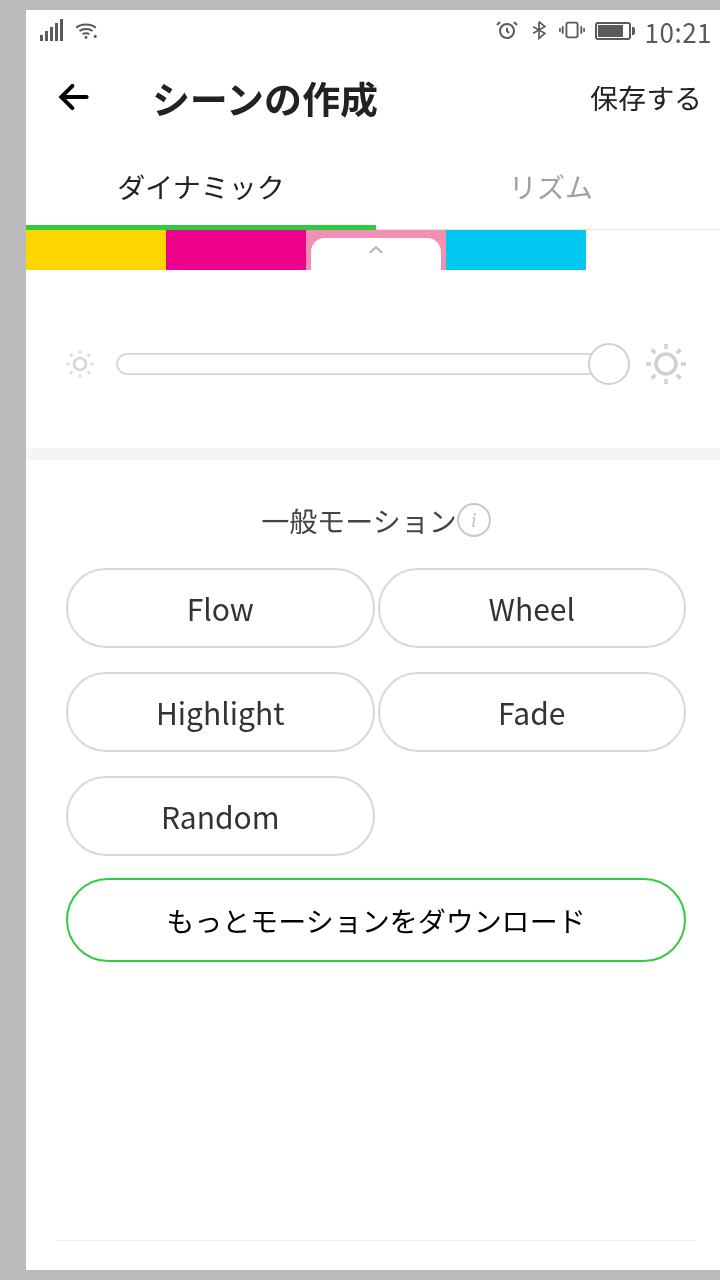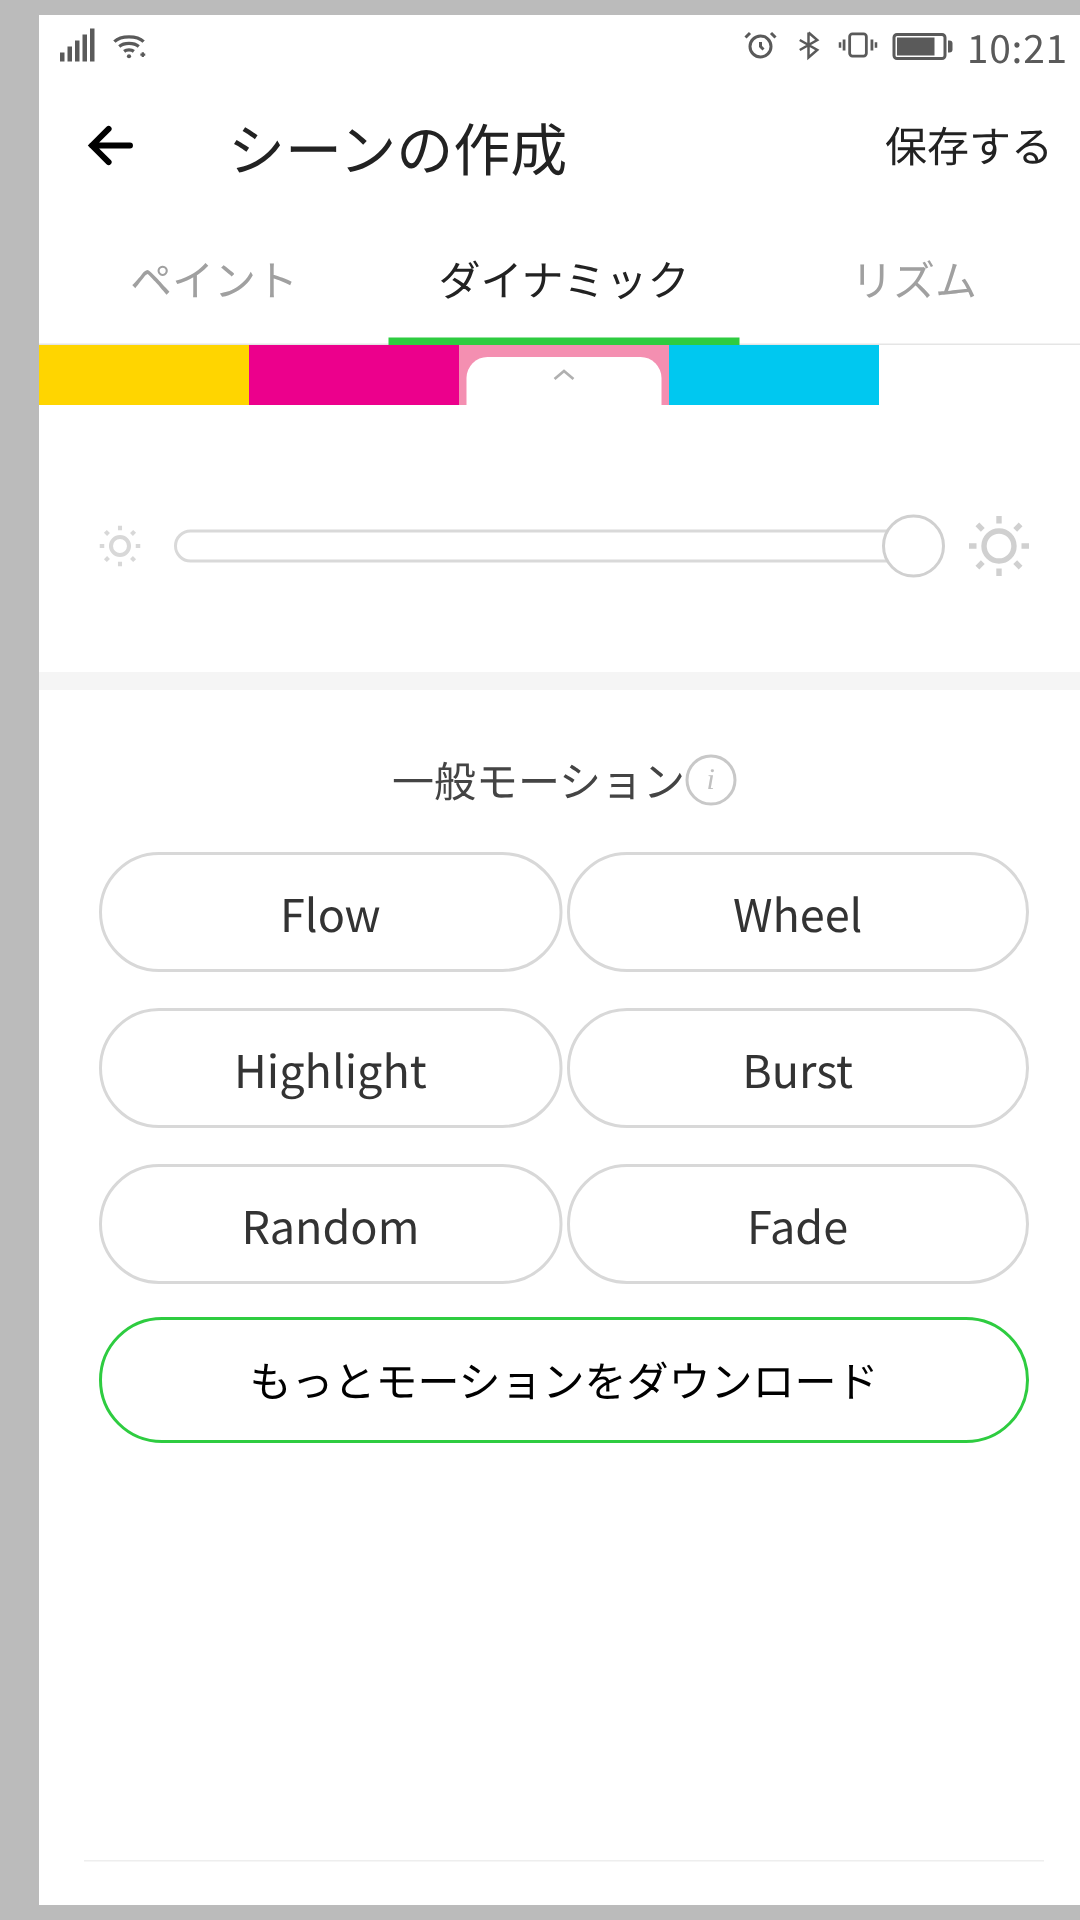--- a/index.html
+++ b/index.html
@@ -42,21 +42,21 @@
 
   .app-header {
     display: flex;
     align-items: center;
     height: 90px;
     padding: 0 20px 0 24px;
   }
   .back-arrow { width:48px; height:48px; display:flex; align-items:center; justify-content:center;}
   .page-title {
     font-size: 38px;
-    font-weight: 400;
+    font-weight: 700;
     color: #222;
     margin-left: 54px;
   }
   .save-btn {
     margin-left: auto;
     font-size: 28px;
     color: #222;
     padding: 8px 4px;
   }
 
@@ -256,21 +256,20 @@
     <div class="back-arrow">
       <svg width="38" height="38" viewBox="0 0 24 24" fill="none" stroke="#000" stroke-width="2.5" stroke-linecap="round">
         <path d="M20 12 H4 M11 5 L4 12 L11 19"></path>
       </svg>
     </div>
     <div class="page-title">シーンの作成</div>
     <div class="save-btn">保存する</div>
   </div>
 
   <div class="tabs">
-    <div class="tab">ペイント</div>
     <div class="tab active">ダイナミック</div>
     <div class="tab">リズム</div>
   </div>
 
   <div class="color-strip">
     <div class="swatch"></div>
     <div class="swatch"></div>
     <div class="swatch">
       <div class="swatch-handle">
         <svg viewBox="0 0 20 12" fill="none" stroke="#b0b0b0" stroke-width="2">
@@ -303,22 +302,21 @@
 
   <div class="section-head">
     <span class="section-label">一般モーション</span>
     <span class="info-icon">i</span>
   </div>
 
   <div class="motion-grid">
     <div class="motion-btn">Flow</div>
     <div class="motion-btn">Wheel</div>
     <div class="motion-btn">Highlight</div>
-    <div class="motion-btn">Burst</div>
+    <div class="motion-btn">Fade</div>
     <div class="motion-btn">Random</div>
-    <div class="motion-btn">Fade</div>
   </div>
 
   <div class="download-btn">もっとモーションをダウンロード</div>
 
   <div class="bottom-faint"></div>
 
 </div>
 
 </body></html>

